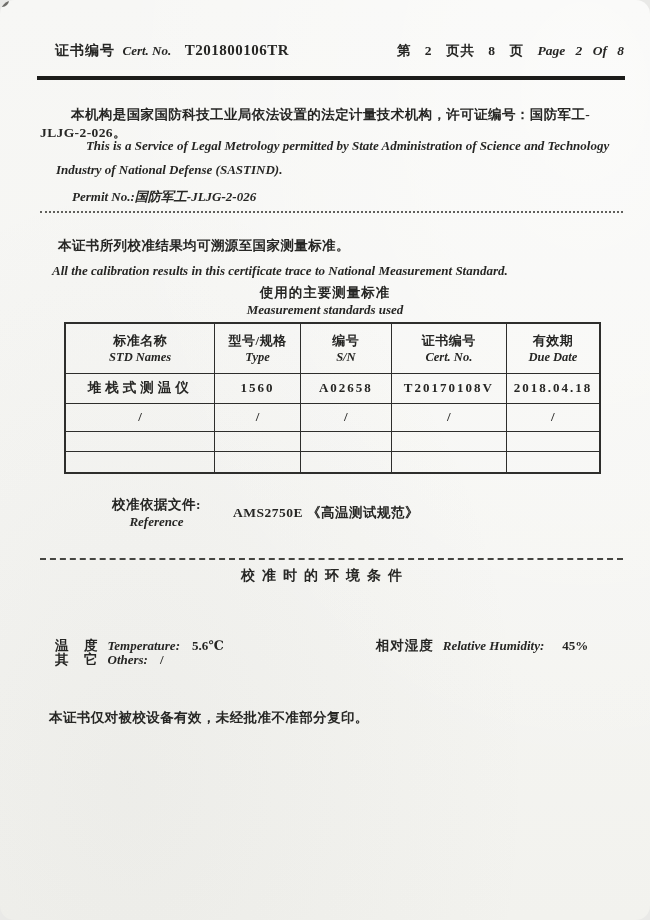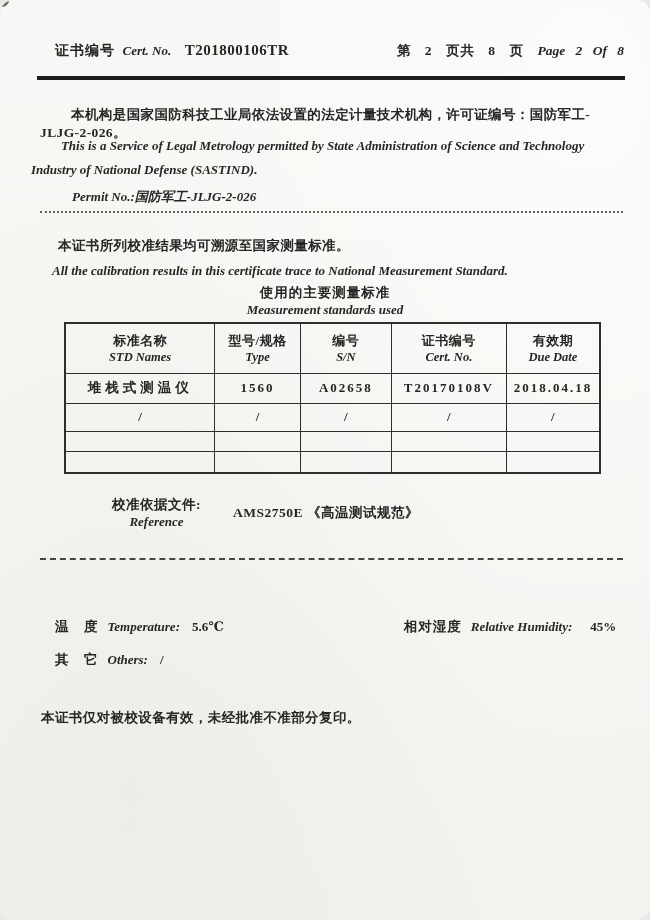--- a/index.html
+++ b/index.html
@@ -44,21 +44,21 @@
   .rule-thick {
     position: absolute; top: 76px; left: 37px; width: 588px; height: 3.5px;
     background: #1c1c1a;
   }
   
   .intro-cn {
     position: absolute; top: 106px; left: 40px; width: 588px;
     font-size: 13.5px; font-weight: 700; text-indent: 2.3em; letter-spacing: .4px;
   }
   .intro-en {
-    position: absolute; top: 134px; left: 31px; width: 592px;
+    position: absolute; top: 134px; left: 56px; width: 592px;
     font-size: 13px; font-style: italic; font-weight: 600;
     text-indent: 2.3em; line-height: 1.85;
   }
   .permit {
     position: absolute; top: 188px; left: 72px;
     font-size: 13px; font-style: italic; font-weight: 600;
   }
   .rule-dotted {
     position: absolute; top: 211px; left: 40px; width: 583px;
     border-top: 2px dotted #60605c;
@@ -116,30 +116,30 @@
   }
   
   .env-title-cn {
     position: absolute; top: 567px; left: 0; width: 100%;
     text-align: center; font-size: 14px; font-weight: 700; letter-spacing: 7px;
   }
   .env-title-en {
     position: absolute; top: 587px; left: 0; width: 100%;
     text-align: center; font-size: 13px; font-style: italic; font-weight: 700;
   }
-  .env-row1 { position: absolute; top: 617px; left: 55px; right: 30px; display: flex; gap: 28px; }
+  .env-row1 { position: absolute; top: 636px; left: 55px; right: 30px; display: flex; }
   .env-row2 { position: absolute; top: 650px; left: 55px; }
   .env-item .lbl-cn { font-size: 13.5px; font-weight: 700; letter-spacing: 1px; }
   .env-item .lbl-en { font-size: 13px; font-style: italic; font-weight: 600; margin-left: 5px; }
   .env-item .val { font-size: 13px; font-weight: 700; margin-left: 8px; }
   .env-item.humidity { margin-left: 152px; }
   .env-item.humidity .val { margin-left: 14px; }
   
   .footer-cn {
-    position: absolute; top: 709px; left: 41px;
+    position: absolute; top: 709px; left: 49px;
     font-size: 13.5px; font-weight: 700; letter-spacing: .4px;
   }
   .footer-en {
     position: absolute; top: 740px; left: 40px; width: 595px;
     font-size: 12.8px; font-style: italic; font-weight: 600;
   }
 </style>
 </head>
 <body>
 
@@ -234,20 +234,21 @@
 
   <div class="ref-row">
     <div class="ref-label">
       <div class="cn">校准依据文件:</div>
       <div class="en it">Reference</div>
     </div>
     <div class="ref-value">AMS2750E 《高温测试规范》</div>
   </div>
   <div class="rule-dashed"></div>
 
+  <p class="env-title-cn">校准时的环境条件</p>
 
   <div class="env-row1">
     <div class="env-item">
       <span class="lbl-cn">温　度</span>
       <span class="lbl-en">Temperature:</span>
       <span class="val">5.6℃</span>
     </div>
     <div class="env-item humidity">
       <span class="lbl-cn">相对湿度</span>
       <span class="lbl-en">Relative Humidity:</span>

